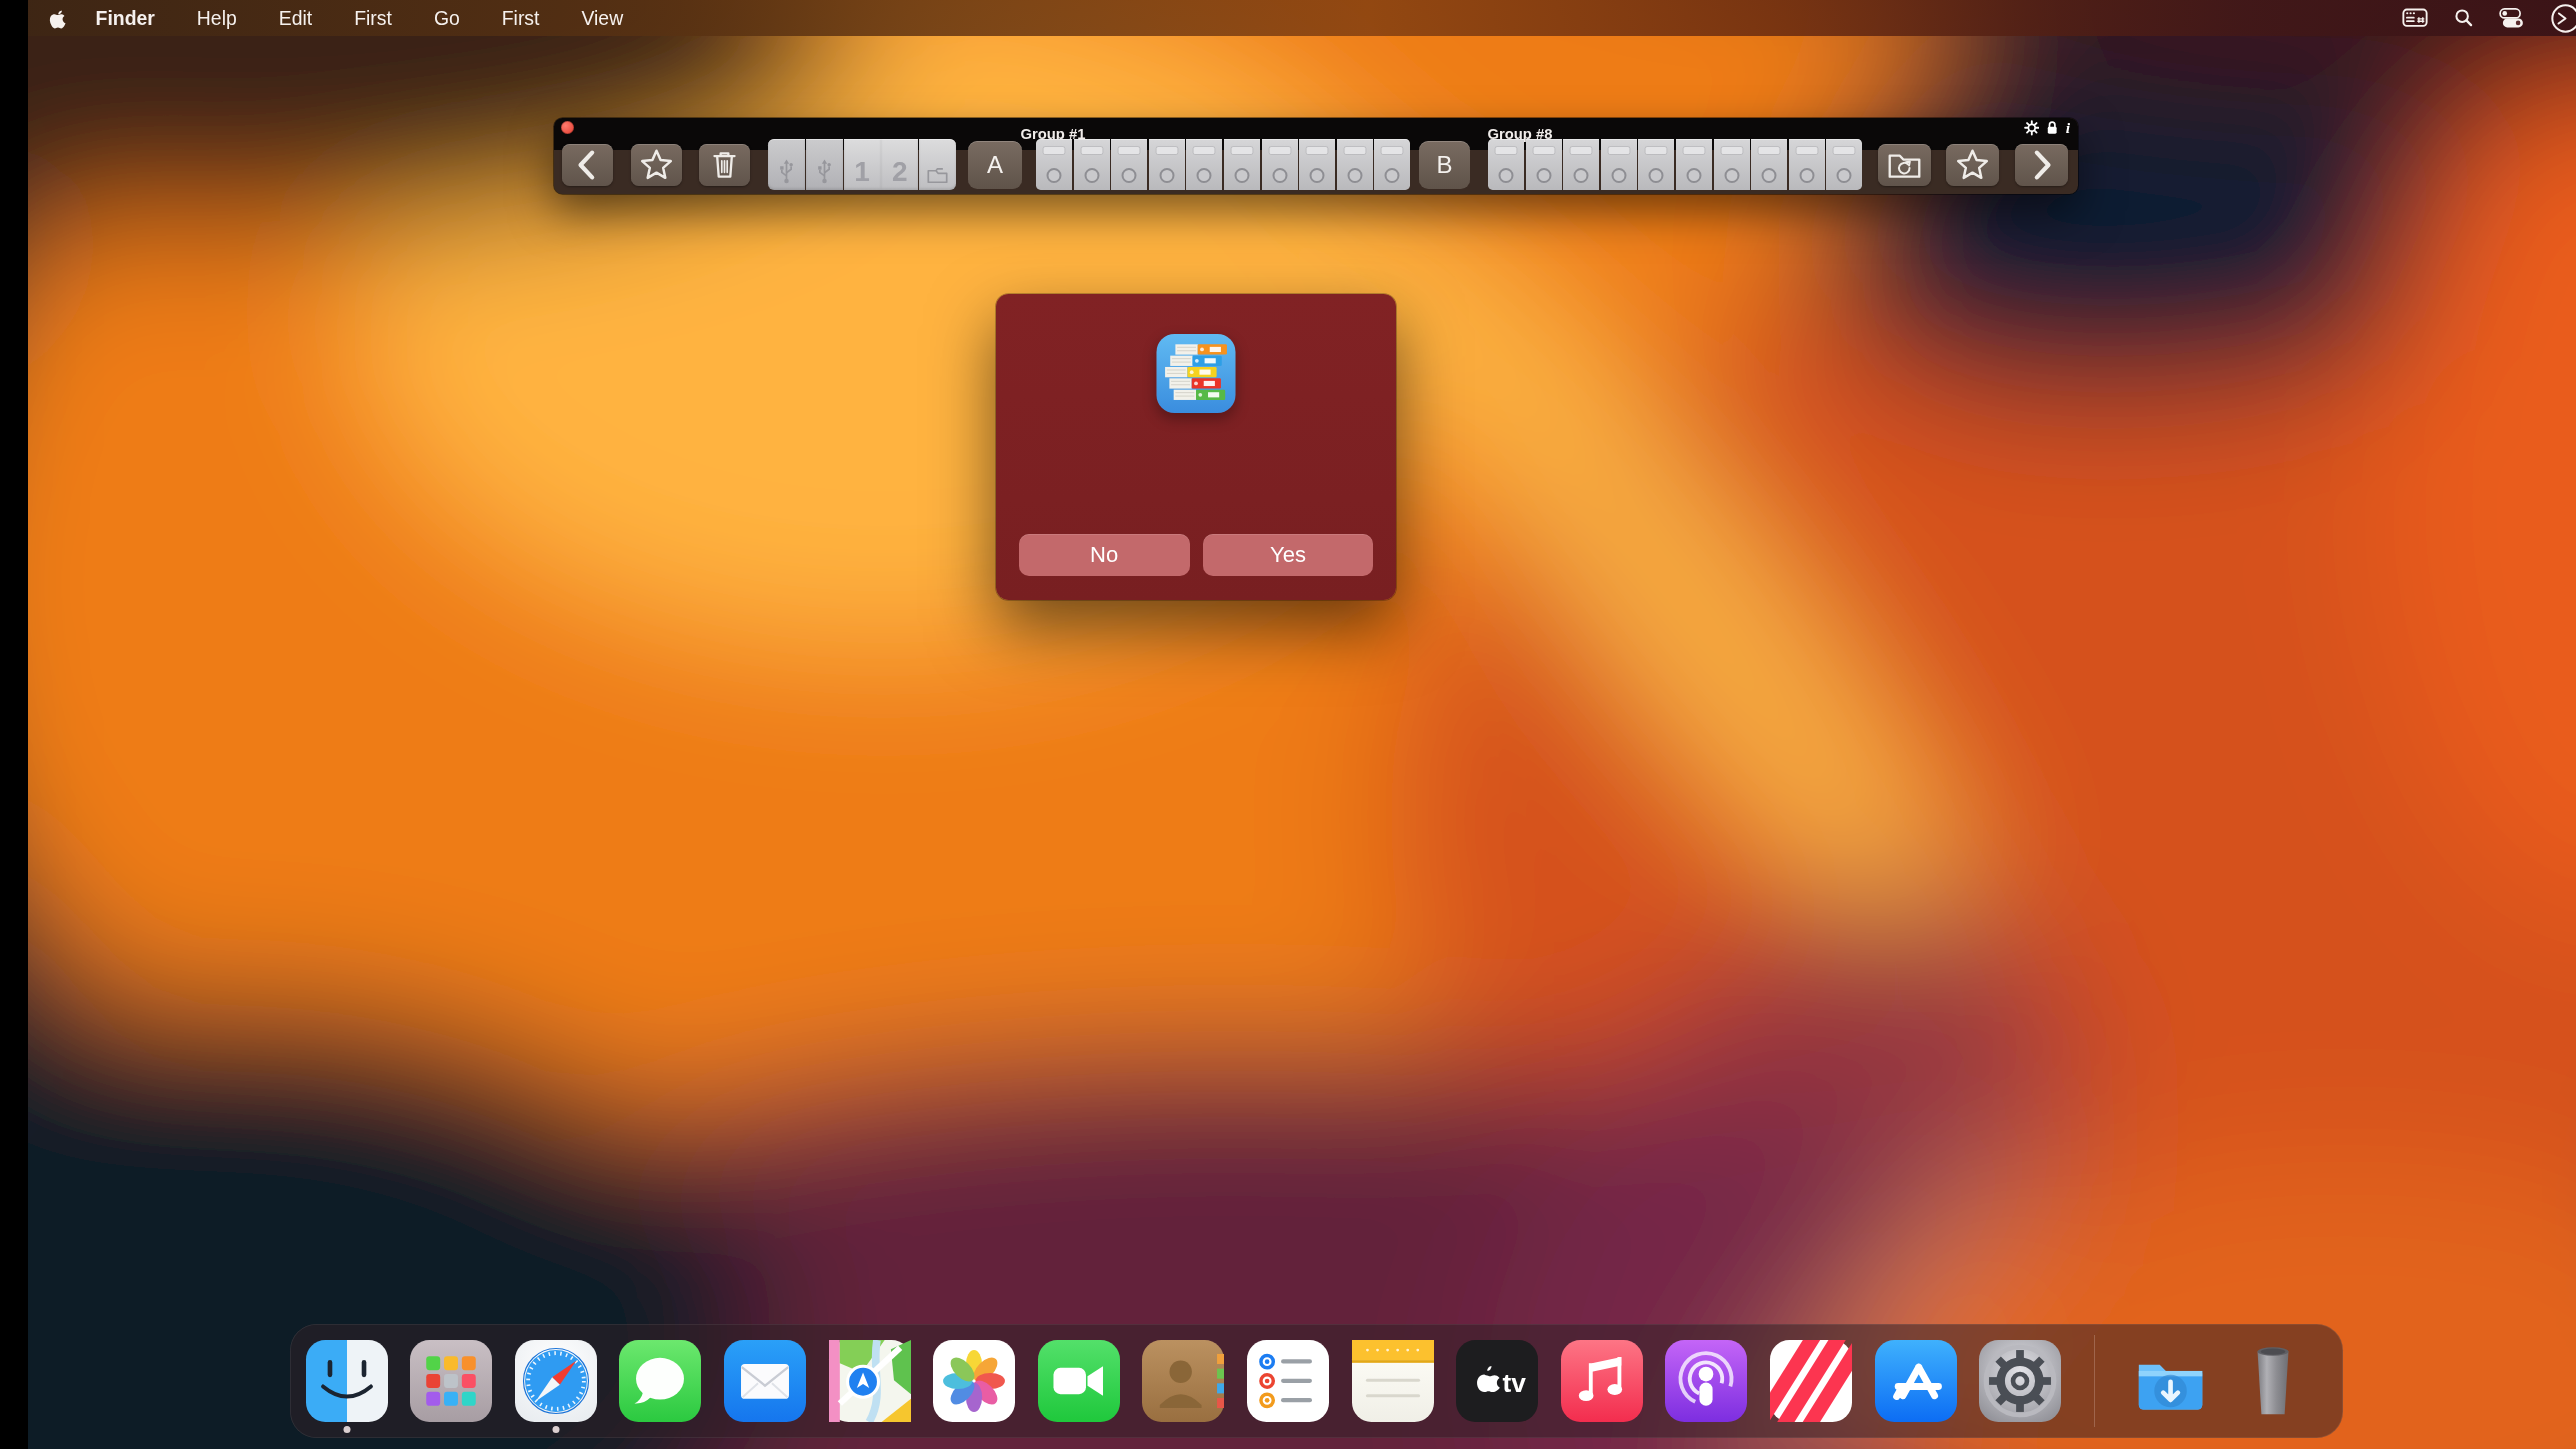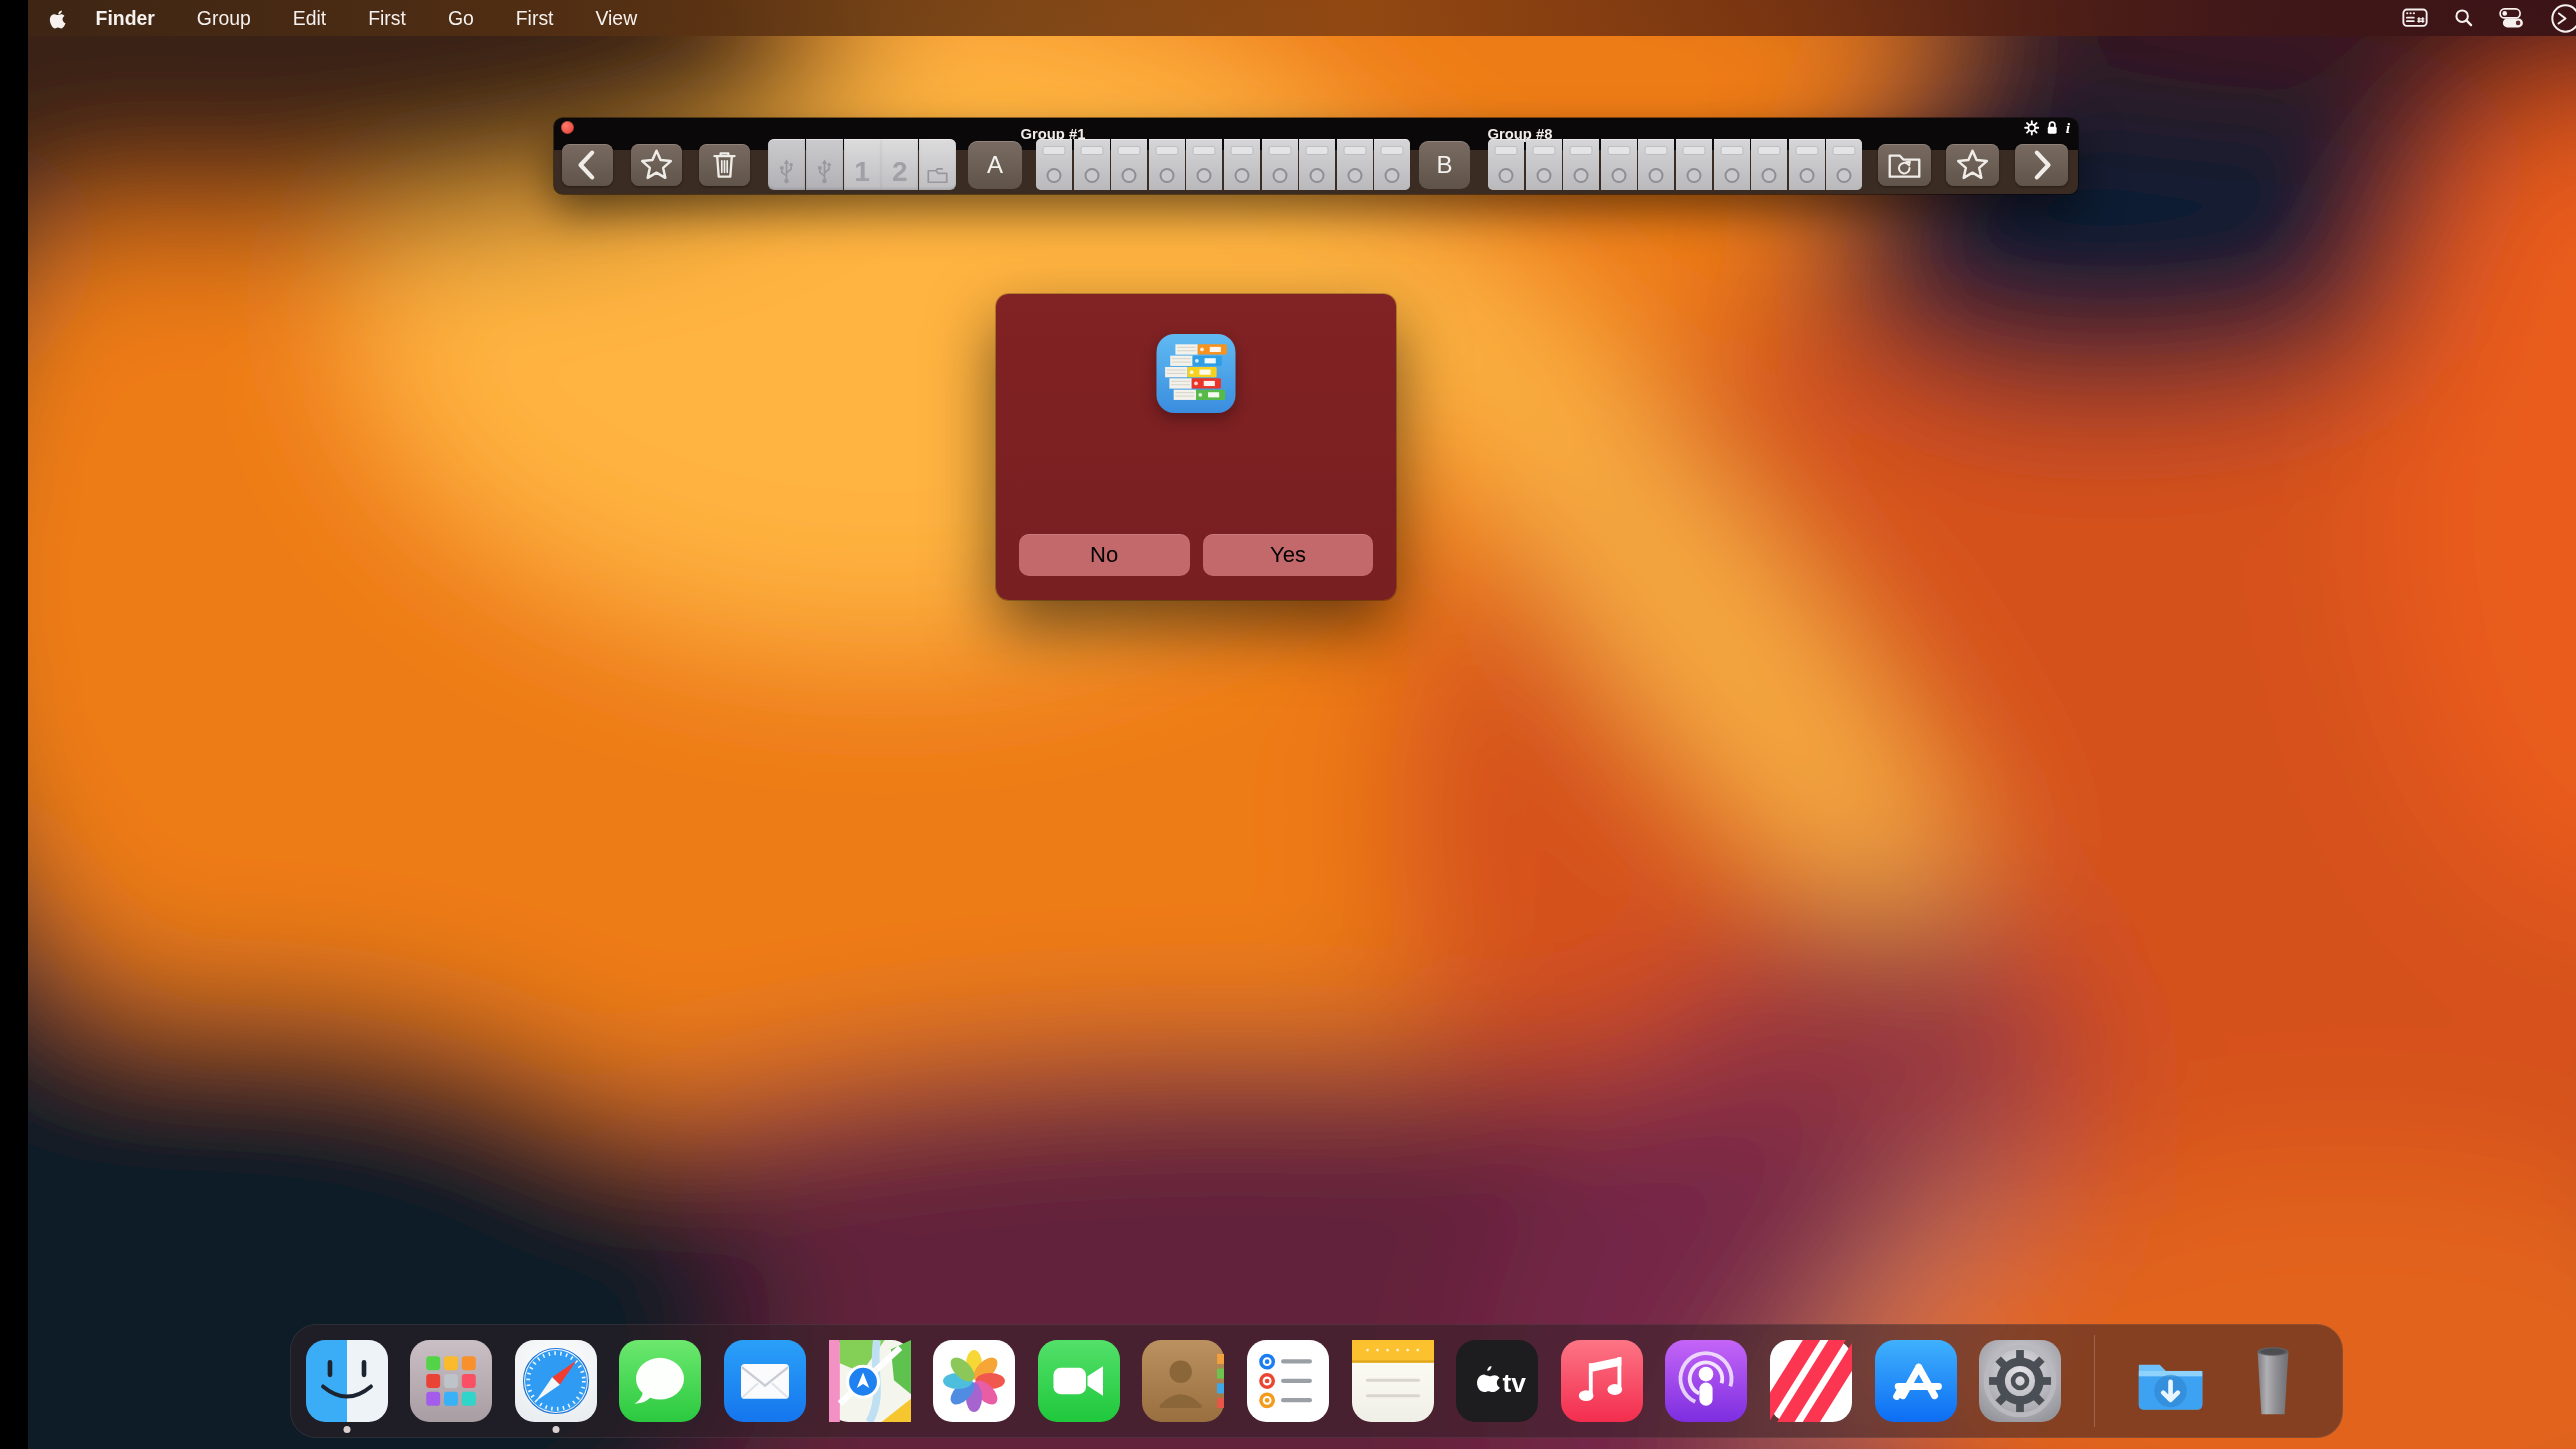--- a/index.html
+++ b/index.html
@@ -63,21 +63,21 @@
                background:#c9c9cc;border:2.3px solid #8e8e93;box-sizing:content-box;}
 
   
   #dlg{position:absolute;left:968px;top:294px;width:400px;height:306px;border-radius:12.4px;
        background:linear-gradient(180deg,#812224,#781f21);
        box-shadow:0 28px 66px rgba(0,0,0,.55),0 0 0 0.8px rgba(0,0,0,.3);}
   #dlg-icon{position:absolute;left:50%;top:40px;transform:translateX(-50%);width:79px;height:79px;border-radius:18px;
             background:linear-gradient(180deg,#60baf2,#3a8dde);box-shadow:0 5.4px 14px rgba(0,0,0,.3);overflow:hidden;}
   #dlg-msg{position:absolute;top:165px;left:7.8px;right:7.8px;text-align:center;color:#fff;
            font-size:22px;font-weight:bold;line-height:28px;}
-  .dlg-btn{position:absolute;top:240px;height:42px;border-radius:10px;background:#c3696b;color:#000000;font-size:22px;
+  .dlg-btn{position:absolute;top:240px;height:42px;border-radius:10px;background:#c3696b;color:#ffffff;font-size:22px;
            display:flex;align-items:center;justify-content:center;
            box-shadow:inset 0 0.8px 0 rgba(255,255,255,.16);cursor:default;}
   #btn-no{left:22.6px;width:171px} #btn-yes{left:207px;width:170px}
 
   
   #dock{position:absolute;left:262px;bottom:12.4px;width:2053px;height:114px;border-radius:26.4px;
         background:rgba(48,32,38,.52);box-shadow:inset 0 0 0 0.8px rgba(255,255,255,.09);
         display:flex;align-items:center;padding:0 15.6px;box-sizing:border-box;gap:22.6px;}
   .dk{position:relative;width:82px;height:82px;flex:none;}
   .ic{position:absolute;inset:0;border-radius:19.4px;overflow:hidden;}
@@ -115,21 +115,21 @@
     </g>
   </svg>
 
   <div id="menubar">
     <div id="apple-menu">
       <svg width="17" height="21" viewBox="0 0 17 22">
         <path fill="#f6f1ee" d="M13.06 2.6c.1 1-.3 2-.95 2.75-.7.8-1.8 1.4-2.8 1.3-.1-.95.4-1.95 1-2.65.7-.75 1.85-1.3 2.75-1.4zM16.9 16.1c-.4 1-.6 1.5-1.2 2.4-.8 1.3-2 2.85-3.4 2.86-1.3 0-1.6-.85-3.3-.84-1.7 0-2.1.85-3.35.86-1.4 0-2.5-1.4-3.3-2.7C.1 15.1-.1 10.8 1.6 8.5c1-1.3 2.3-2 3.8-2 1.35 0 2.35.9 3.3.9.9 0 2.1-.95 3.6-.9.6 0 2.4.25 3.5 1.9-3 1.7-2.5 6 1.1 7.7z"></path>
       </svg>
     </div>
     <span class="mb-item app">Finder</span>
-    <span class="mb-item">Group</span>
+    <span class="mb-item">Help</span>
     <span class="mb-item">Edit</span>
     <span class="mb-item">First</span>
     <span class="mb-item">Go</span>
     <span class="mb-item">First</span>
     <span class="mb-item">View</span>
 
     <div id="mb-right">
       <svg width="26" height="19.4" viewBox="0 0 33 25">
         <rect x="1.5" y="2" width="30" height="21" rx="4.5" fill="none" stroke="#f6f1ee" stroke-width="2.4"></rect>
         <circle cx="6.5" cy="6.8" r="1.4" fill="#f6f1ee"></circle>

